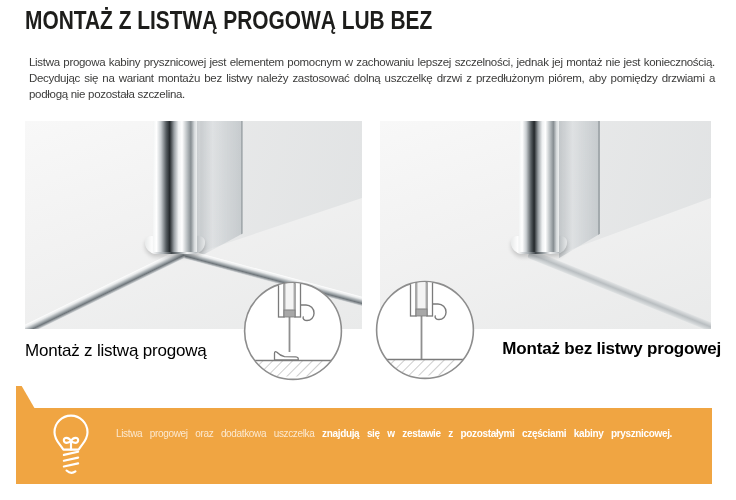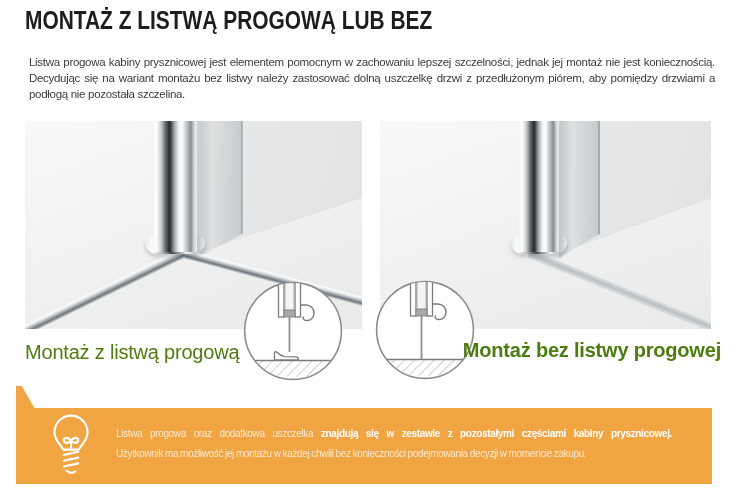--- a/index.html
+++ b/index.html
@@ -42,21 +42,21 @@
   .strip.to-left {right:53%;width:58%;top:calc(63% - 4px);transform:rotate(-26deg);transform-origin:100% 50%;}
   .strip.to-right{left:47%;width:56%;top:calc(63% - 3px);height:9px;transform:rotate(15deg);transform-origin:0 50%;}
   .photo.right .strip.to-right{left:45%;width:64%;transform:rotate(22deg);}
 
   
   .diagram{position:absolute;width:100px;height:100px;}
   .diagram.left{left:243px;top:281px;}
   .diagram.right{left:375px;top:280px;}
 
   
-  .caption{position:absolute;font-size:20px;color:#4d7c0f;letter-spacing:-0.2px;}
+  .caption{position:absolute;font-size:17px;color:#000000;letter-spacing:-0.2px;}
   .caption.left{left:25px;top:341px;}
   .caption.right{right:25px;top:339px;font-weight:bold;}
 
   
   .note-fold{position:absolute;left:16px;top:386px;width:19px;height:23px;background:#f0a542;
              clip-path:polygon(0 0,30% 0,100% 100%,0 100%);}
   .note{position:absolute;left:16px;top:408px;width:696px;height:76px;background:#f0a542;}
   .bulb{position:absolute;left:30px;top:5px;}
   .note-text{position:absolute;left:100px;top:16px;width:556px;font-size:10px;
              line-height:20px;letter-spacing:-0.35px;word-spacing:-0.5px;
@@ -143,18 +143,17 @@
   <div class="note">
     <svg class="bulb" width="50" height="66" viewBox="0 0 50 74">
       <g fill="none" stroke="#ffffff" stroke-width="2.4" stroke-linecap="round" stroke-linejoin="round">
         <path d="M25 3 a18.5 18.5 0 0 1 18.5 18.5 c0 7.5 -4.2 11.6 -7.6 16.1 l-2.4 3.4 h-17 l-2.4 -3.4 C10.7 33.1 6.5 29 6.5 21.5 A18.5 18.5 0 0 1 25 3 Z"></path>
         <path d="M25 41 v-9.5 m0 0 c-2.5 -5 -8.5 -4.5 -8 -0.5 c0.4 3.4 5.5 3 8 0.5 c2.5 2.5 7.6 2.9 8 -0.5 c0.5 -4 -5.5 -4.5 -8 0.5"></path>
         <path d="M17 47 l16 -3.5 m-16 10 l16 -3.5 m-16 10 l16 -3.5"></path>
         <path d="M20 64.5 q5 4.5 10 1"></path>
       </g>
     </svg>
     <div class="note-text">
-      <div class="note-line1"><span>Listwa progowa oraz dodatkowa uszczelka</span> <b>znajdują się w zestawie z pozostałymi częściami kabiny prysznicowej.</b></div>
-      <div class="note-line2">Użytkownik ma możliwość jej montażu w każdej chwili bez konieczności podejmowania decyzji w momencie zakupu.</div>
+      <div class="note-line1"><span>Listwa progowej oraz dodatkowa uszczelka</span> <b>znajdują się w zestawie z pozostałymi częściami kabiny prysznicowej.</b></div>
     </div>
   </div>
 
 </div>
 
 </body></html>

